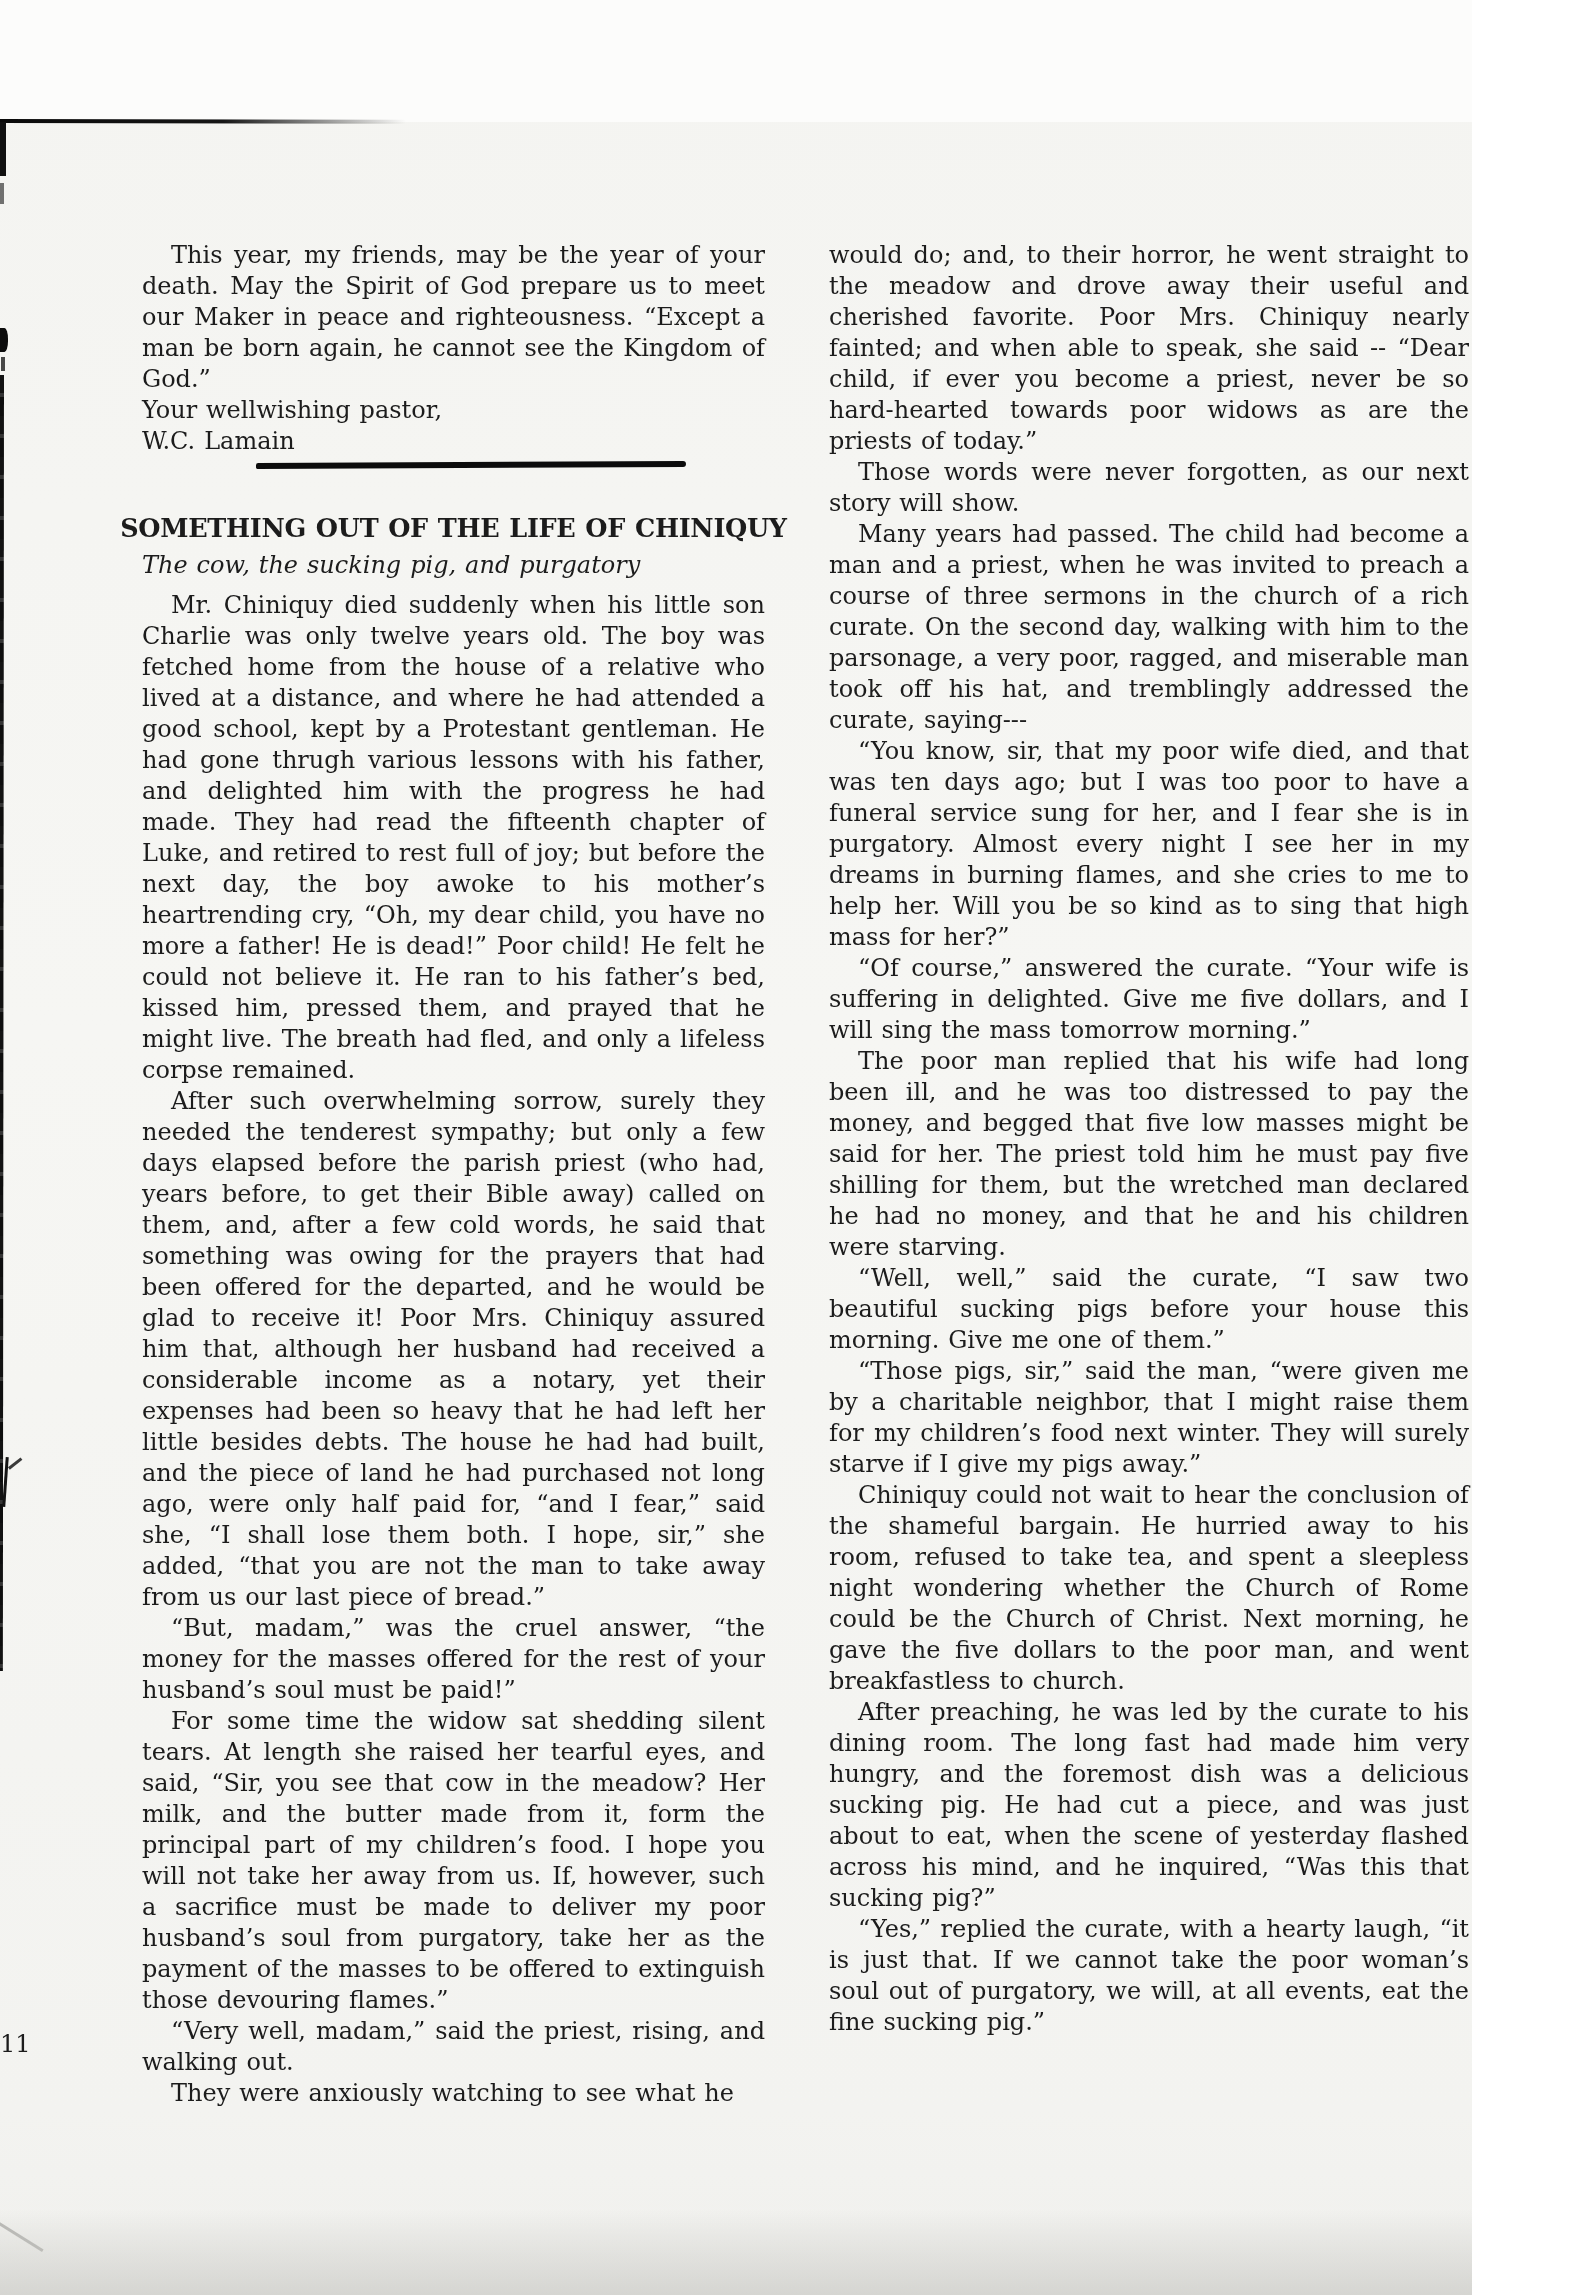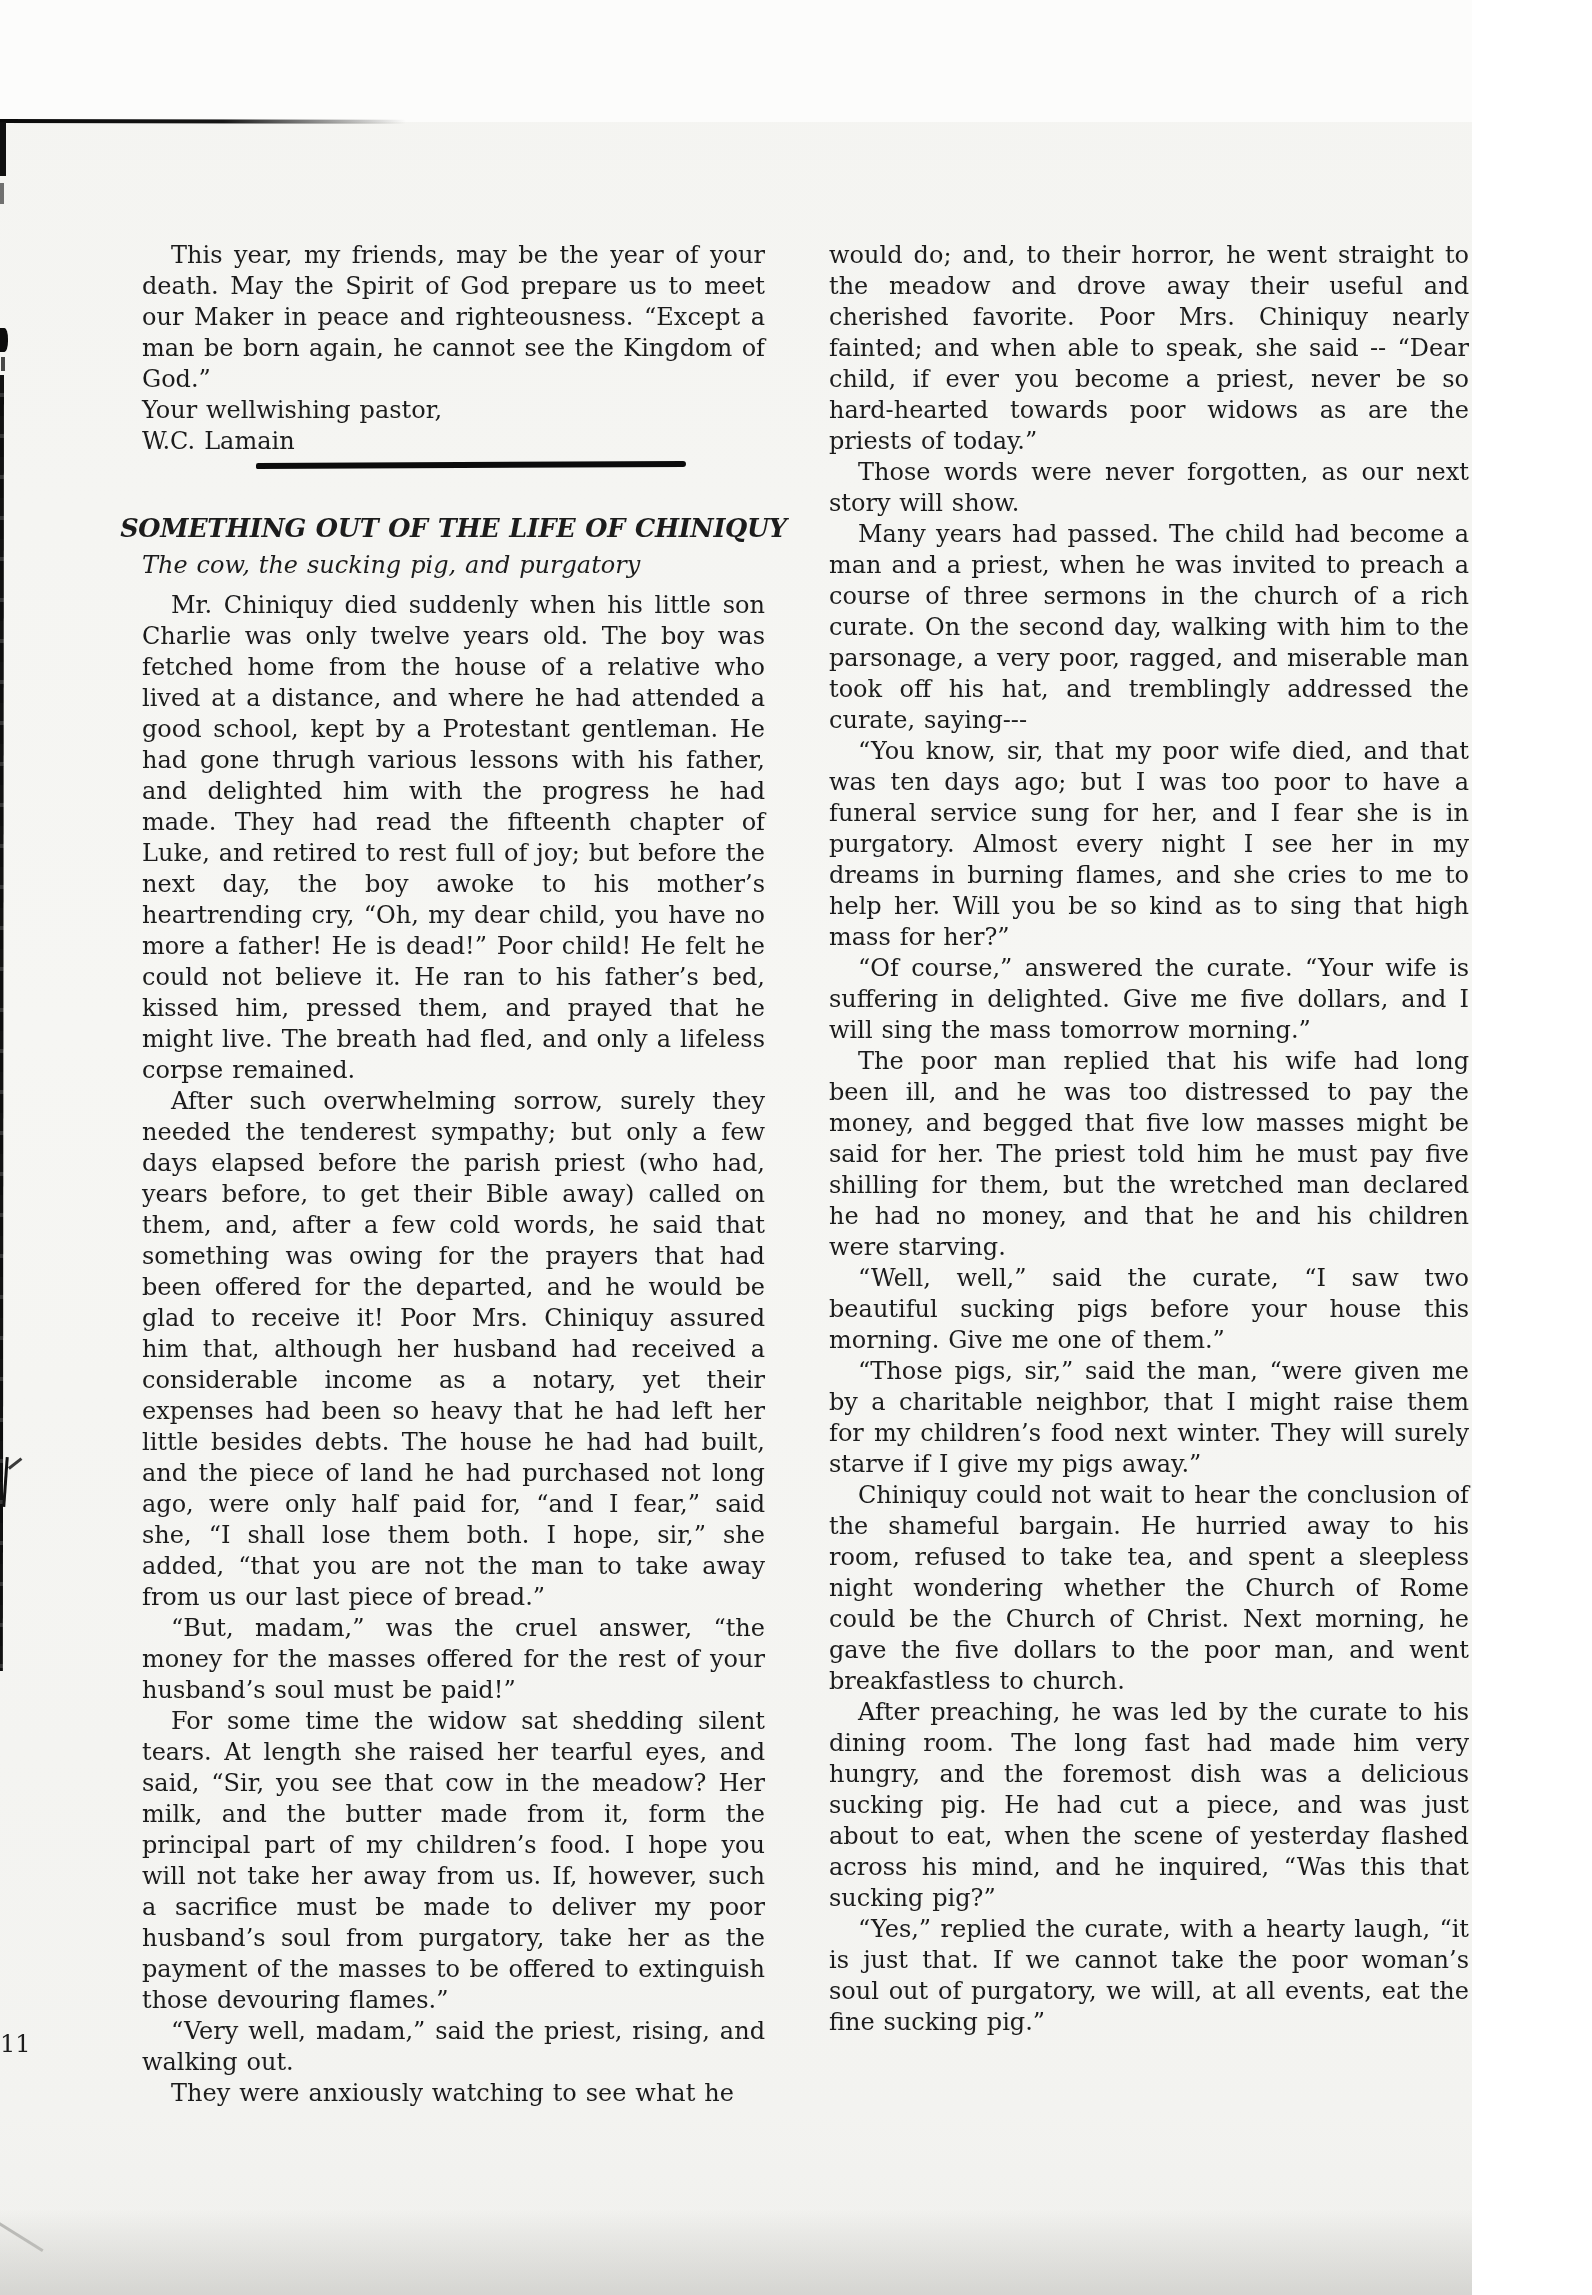--- a/index.html
+++ b/index.html
@@ -26,21 +26,21 @@
   .bottom-mark{position:absolute;left:-7px;top:2235px;width:54px;height:2.6px;background:rgba(125,125,122,.5);transform:rotate(32deg);}
   .col{position:absolute;top:240px;font-size:24px;line-height:31px;text-align:justify;word-spacing:1.3px;}
   .col-left{left:142px;width:623px;}
   .col-right{left:829px;width:640px;}
   p{margin:0;}
   .para{text-indent:29px;}
   .no-indent{text-indent:0;}
   .center{text-align:left;text-indent:0;}
   .rule{margin:5.2px 0 0 114px;width:430px;height:6px;background:#0c0c0c;
     border-radius:2.6px 3.5px 3.5px 1.7px;transform:rotate(-0.25deg);}
-  .title-row{display:flex;justify-content:center;margin-top:43px;font-style:italic;}
+  .title-row{display:flex;justify-content:center;margin-top:43px;}
   .title{font-size:25.5px;font-weight:bold;letter-spacing:-0.3px;line-height:35px;white-space:nowrap;flex:0 0 auto;margin:0;}
   .subtitle{margin:2.6px 0 8.6px 0;font-style:italic;text-indent:0;line-height:33px;}
   .page-number{position:absolute;top:2030px;left:0;width:100%;text-align:left;font-size:24px;}
 </style>
 </head>
 <body>
 
 <div class="page">
 
   <div class="top-strip"></div>

